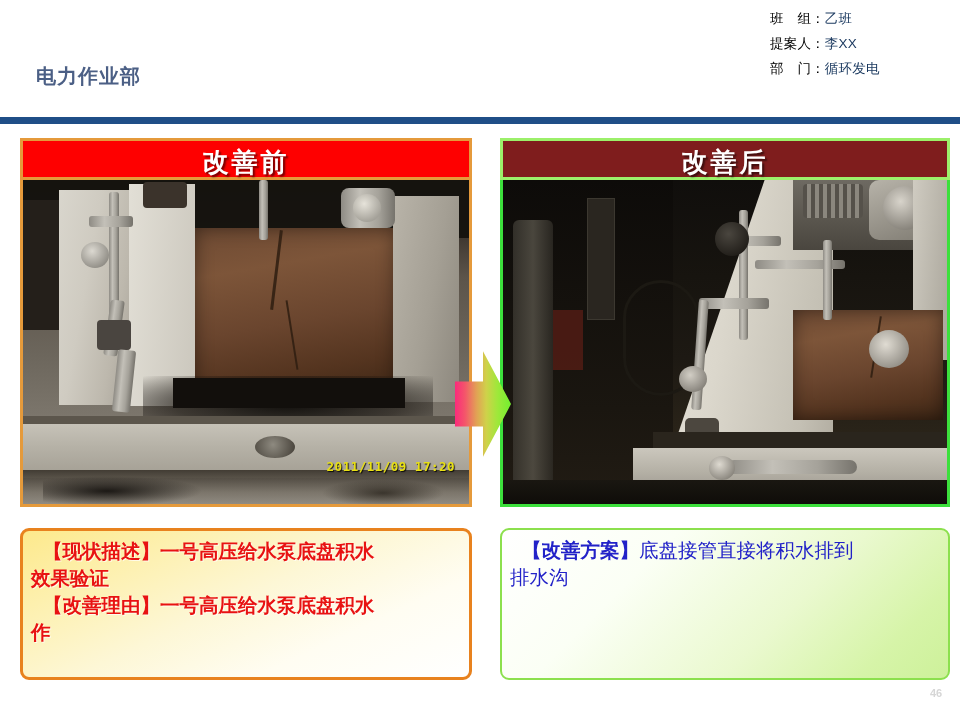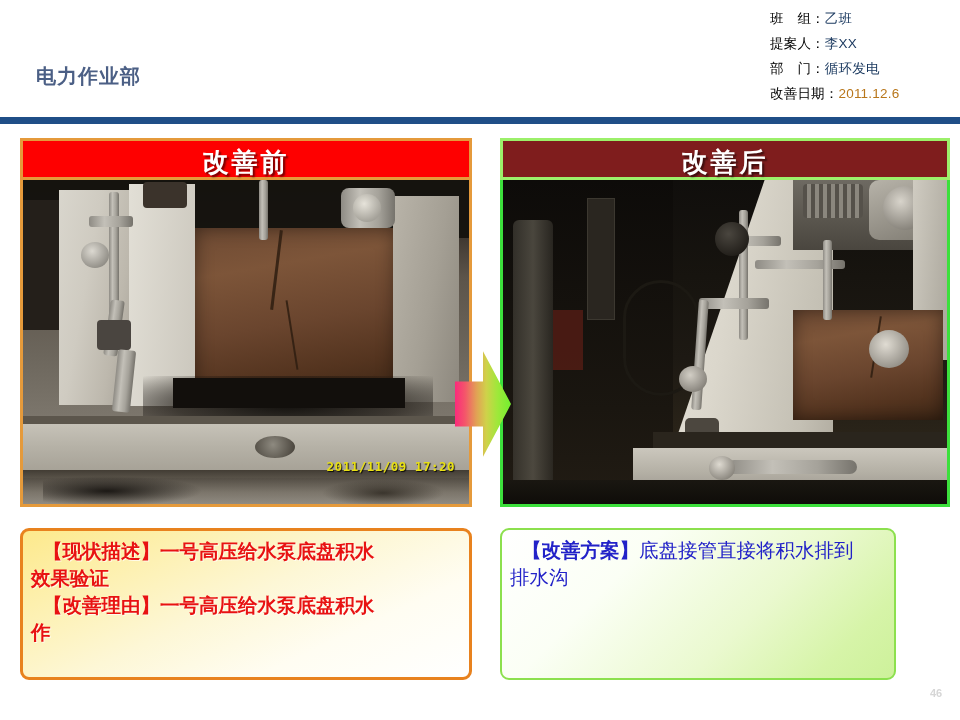--- a/index.html
+++ b/index.html
@@ -179,21 +179,21 @@
   }
   .tb-left {
     left: 20px; width: 452px;
     border: 3px solid #e8821e;
     background: linear-gradient(155deg,#fde98c 0%,#fdf0ae 22%,#fdf7d6 48%,#fffdf2 72%,#ffffff 100%);
     color: #e81212;
     font-weight: bold;
     text-shadow: 1px 1px 0 rgba(255,255,255,.7);
   }
   .tb-right {
-    left: 500px; width: 396px;
+    left: 500px; width: 450px;
     border: 2px solid #8ce04e;
     background: linear-gradient(135deg,#ffffff 0%,#fbfff5 30%,#eaf9cf 62%,#d6f4a8 85%,#cdf19a 100%);
     color: #2222c8;
   }
   .tb-left .tag  { color:#e81212; }
   .tb-right .tag { font-weight: bold; color:#2222c8; }
   .tb-line { margin: 0; }
   .indent { padding-left: 12px; }
 
   .page-num {
@@ -211,23 +211,20 @@
 
   <div class="meta-block">
     <div class="meta-row">
       <span>班　组：</span><span class="mv">乙班</span>
     </div>
     <div class="meta-row">
       <span>提案人：</span><span class="mv">李XX</span>
     </div>
     <div class="meta-row">
       <span>部　门：</span><span class="mv">循环发电</span>
-    </div>
-    <div class="meta-row">
-      <span>改善日期：</span><span class="mv date">2011.12.6</span>
     </div>
   </div>
 
   <div class="dept-label">电力作业部</div>
   <div class="blue-rule"></div>
 
   <div class="panel panel-left">
     <div class="band band-before">改善前</div>
 
     <div class="photo photo-left">

